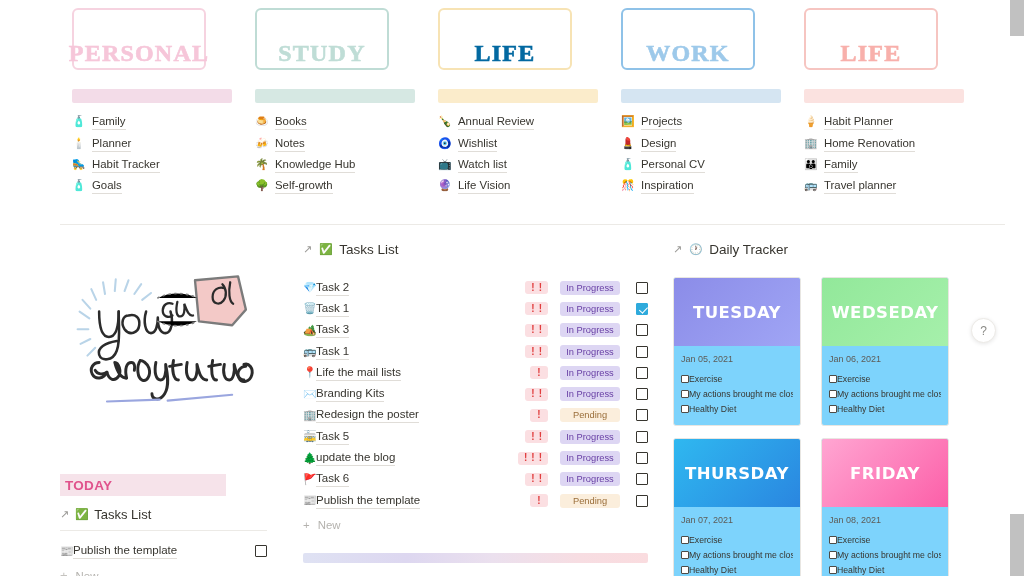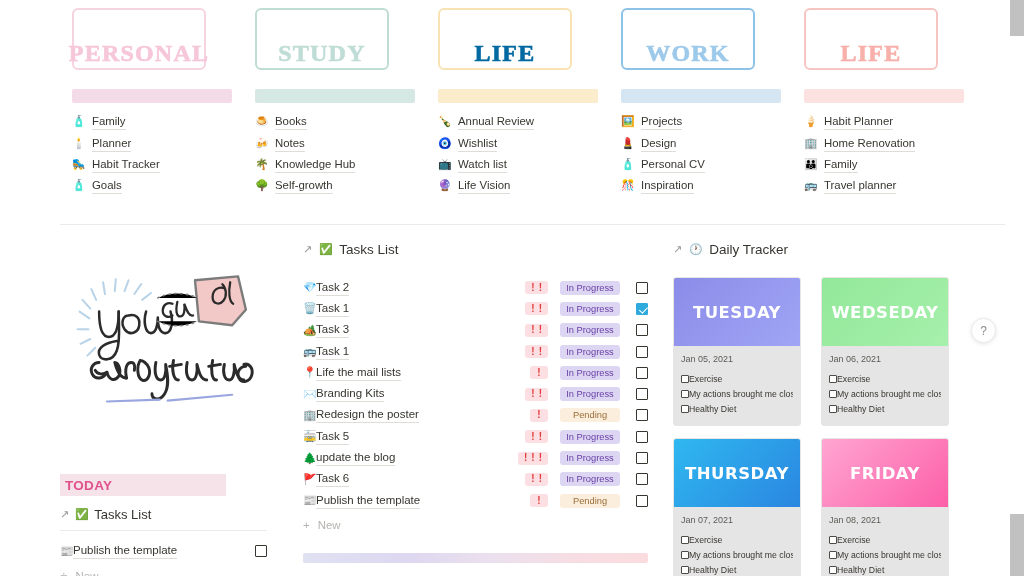--- a/index.html
+++ b/index.html
@@ -226,21 +226,21 @@
     margin-top: 17px;
     display: flex; flex-wrap: wrap;
     gap: 12px 20px;
     width: 332px;
   }
   .daycard {
     width: 128px;
     border: 1px solid #e8e6e2;
     border-radius: 3px;
     overflow: hidden;
-    background: #e5e5e5;
+    background: #7dd3fc;
   }
   .daycard .banner {
     height: 68px;
     display: flex; align-items: center; justify-content: center;
   }
   .daycard .banner span {
     font-family: "DejaVu Sans", sans-serif;
     font-weight: 700;
     font-size: 16.5px;
     color: #ffffff;

